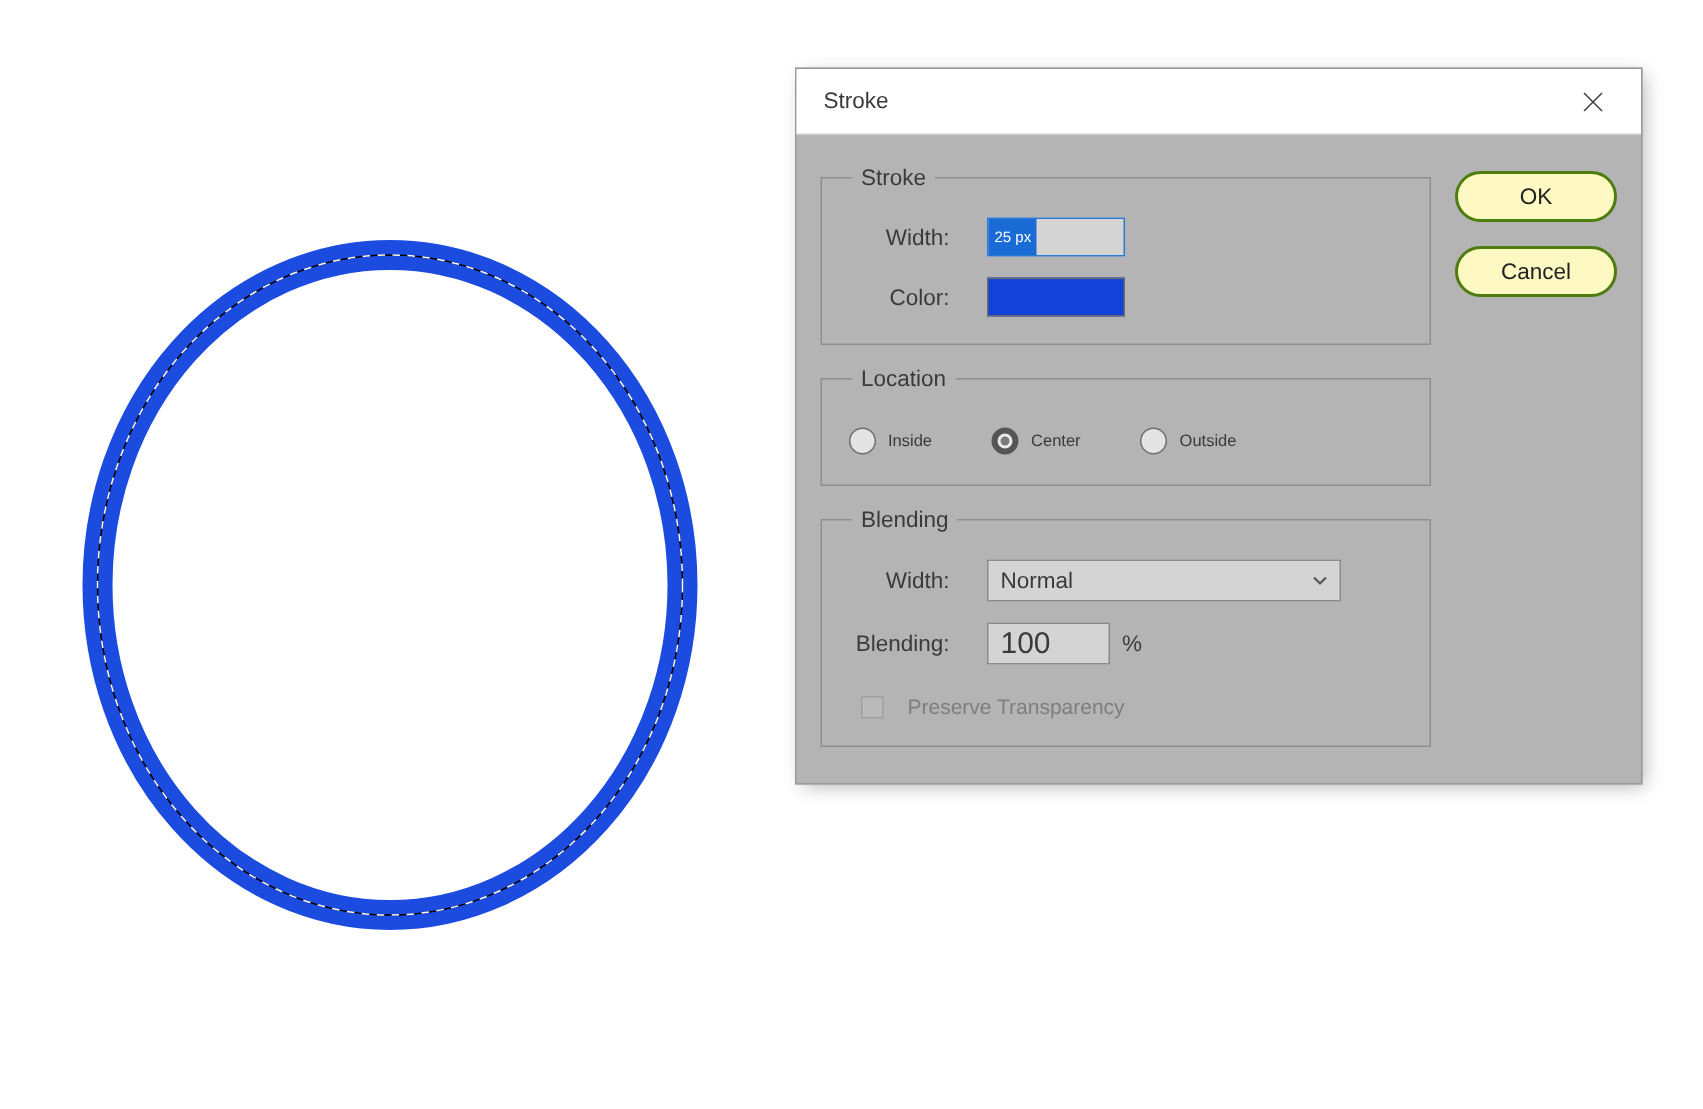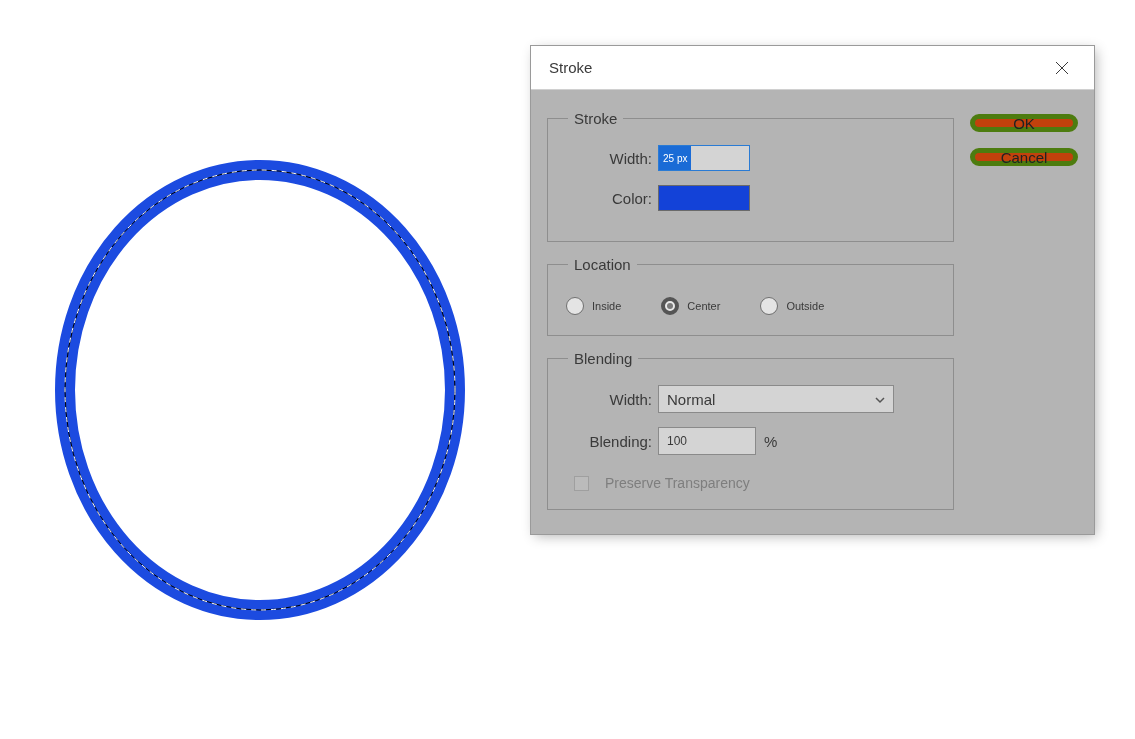--- a/index.html
+++ b/index.html
@@ -85,25 +85,25 @@
     padding: 0 6px;
     color: #3a3a3a;
     margin-left: 4px;
   }
 
   .row {
     display: flex;
     align-items: center;
     margin-bottom: 14px;
   }
-  .row:last-child { margin-bottom: 12px; align-items: center; }
+  .row:last-child { margin-bottom: 0; align-items: center; }
   .row-label {
     width: 94px;
     text-align: right;
-    padding-right: 6px;
+    padding-right: 25px;
     font-size: 15px;
   }
 
   
   .width-field {
     width: 92px;
     height: 26px;
     border: 1px solid #2a7bd4;
     background: #d4d4d4;
     display: flex;
@@ -165,49 +165,49 @@
     background: #d4d4d4;
     border: 1px solid #8a8a8a;
     display: flex;
     align-items: center;
     justify-content: space-between;
     padding: 0 8px;
     font-size: 15px;
   }
   .select-caret svg { width: 10px; height: 10px; stroke:#555; fill:none; stroke-width:1.5;}
   .opacity-field {
-    width: 98px; height: 28px;
+    width: 82px; height: 28px;
     background: #d4d4d4;
     border: 1px solid #8a8a8a;
     display: inline-flex;
     align-items: center;
     padding: 0 8px;
-    font-size: 12px;
+    font-size: 20px;
   }
   .pct { margin-left: 8px; font-size: 15px; }
 
   .preserve-row {
     display: flex; gap: 16px;
     align-items: center;
     padding: 6px 0 0 10px;
     color: #7e7e7e;
   }
   .checkbox-box {
     width: 15px; height: 15px;
     border: 1px solid #8e8e8e;
     background: #c2c2c2;
     opacity: .55;
   }
 
   
   .btn {
-    height: 18px;
+    height: 34px;
     border-radius: 17px;
-    border: 5px solid #4d7c0f;
-    background: #c2410c;
+    border: 2px solid #4d7c0f;
+    background: #fef9c3;
     display: flex;
     align-items: center;
     justify-content: center;
     font-size: 15px;
     color: #222;
   }
 </style>
 </head>
 <body>
 

